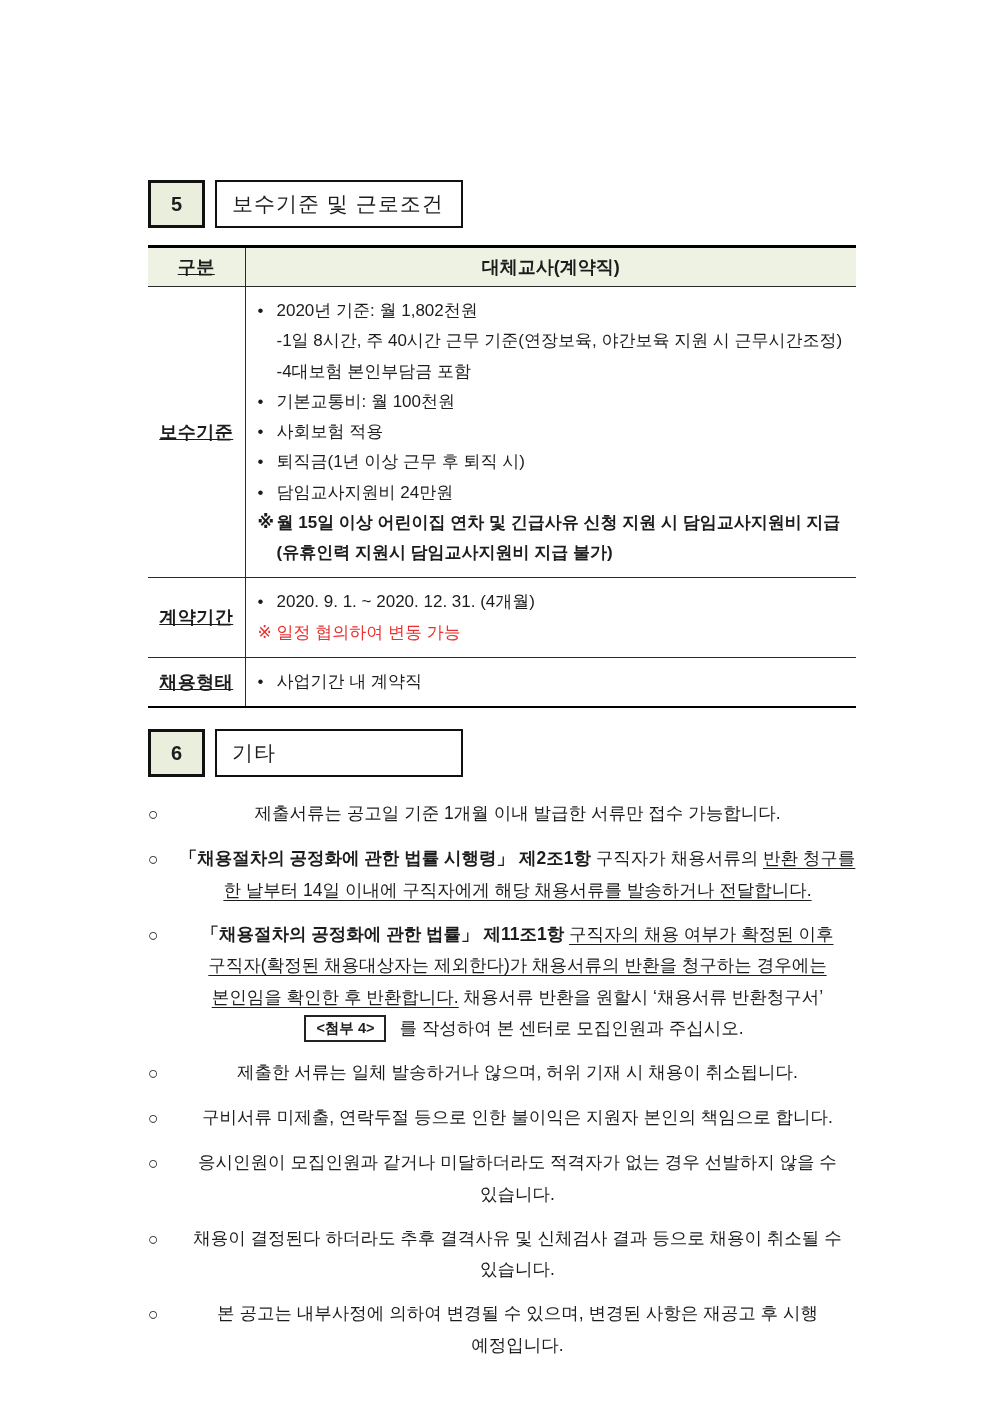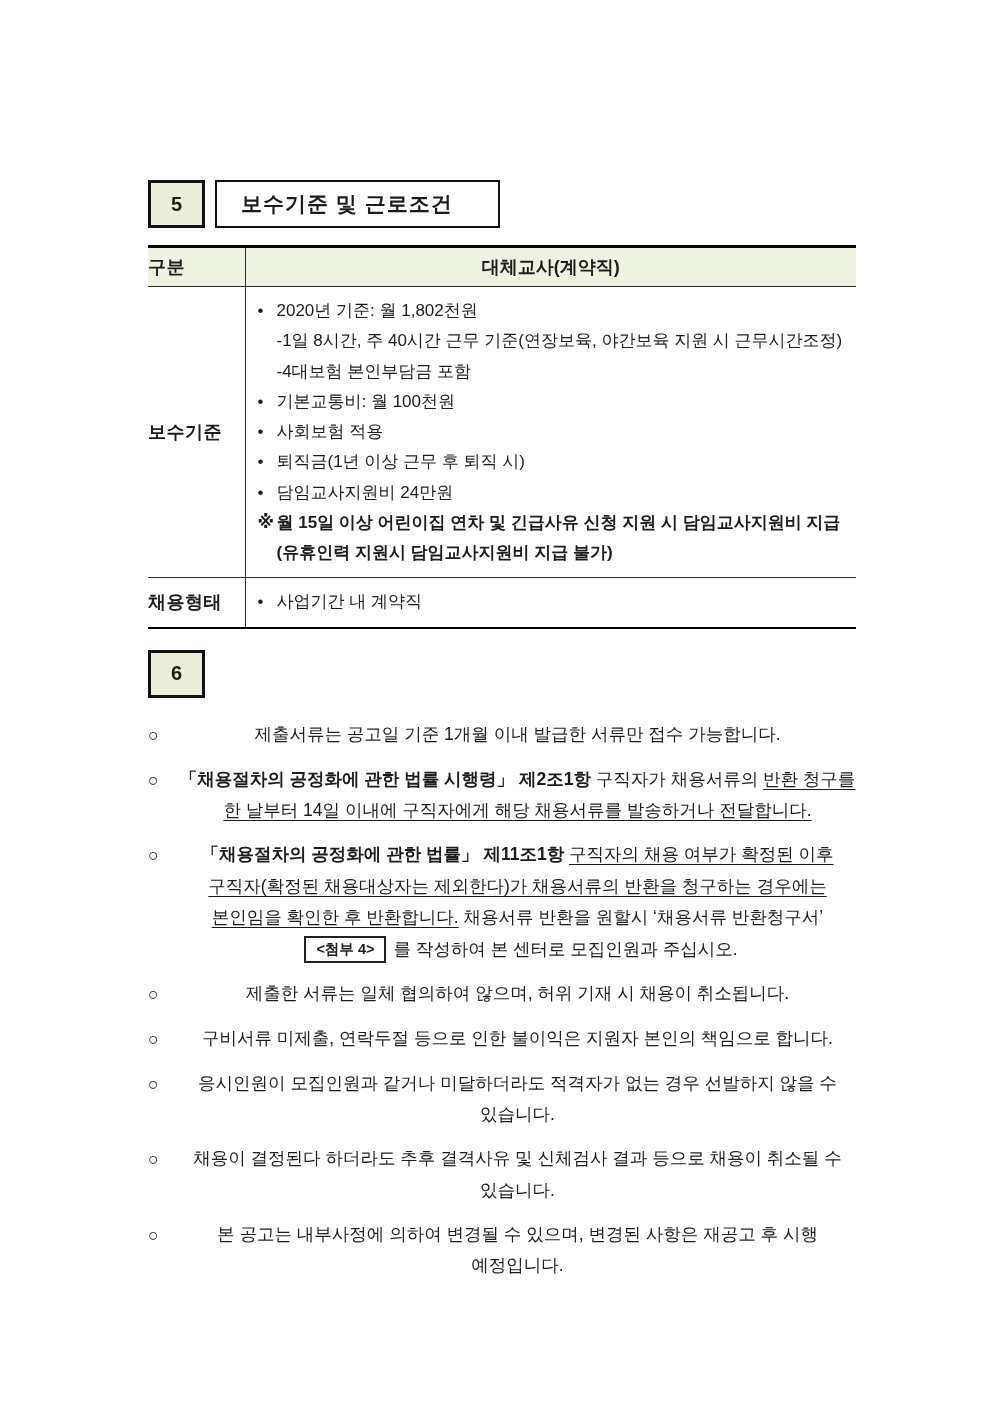--- a/index.html
+++ b/index.html
@@ -13,56 +13,56 @@
   .page { padding: 180px 136px 0 148px; width: 992px; }
 
   
   .section-header { display: flex; align-items: stretch; gap: 10px; margin-bottom: 17px; height: 48px; }
   .num-box {
     width: 57px; border: 3px solid #111; background: #e9efdc;
     display: flex; align-items: center; justify-content: center;
     font-size: 20px; font-weight: bold;
   }
   .title-box {
-    width: 285px; border: 2.5px solid #111; background: #fff;
-    display: flex; align-items: center; padding-left: 24px;
-    font-size: 21px; font-weight: bold; letter-spacing: 1px;
+    width: 248px; border: 2.5px solid #111; background: #fff;
+    display: flex; align-items: center; padding-left: 15px;
+    font-size: 21px; font-weight: normal; letter-spacing: 1px;
   }
 
   
   table.info-table {
     width: 708px; border-collapse: collapse;
     border-top: 3px solid #000; border-bottom: 2.5px solid #000;
     table-layout: fixed;
   }
   .info-table th, .info-table td { border-bottom: 1.5px solid #2a2a2a; vertical-align: middle; }
   .info-table tr:last-child td { border-bottom: none; }
   .col-label {
     width: 97px; border-right: 1.5px solid #2a2a2a;
-    text-align: left; font-weight: bold; font-size: 18px;
-    white-space: pre-line; line-height: 1.35; letter-spacing: 0.5px;
+    text-align: center; font-weight: bold; font-size: 18px;
+    white-space: pre-line; line-height: 1.35; letter-spacing: 0.5px; text-decoration: underline;
   }
   .info-table thead th { background: #eef2e3; height: 40px; font-size: 18px; font-weight: bold; }
   .col-content { padding: 9px 6px 9px 12px; }
   .line { display: flex; align-items: flex-start; font-size: 17px; line-height: 1.78; word-break: keep-all; }
   .line .marker { flex: 0 0 19px; }
   .line .txt { flex: 1; }
   .line.b { font-weight: bold; }
   .line.red { color: #e8302e; }
 
   
   .notes { width: 712px; margin-top: 21px; }
   .note { display: flex; margin-bottom: 12.5px; font-size: 17.5px; line-height: 1.8; word-break: keep-all; }
   .note-marker { flex: 0 0 27px; padding-top: 1px; }
   .note-text { flex: 1; text-align: center; }
   .seg-b { font-weight: bold; }
   .seg-u { text-decoration: underline; text-underline-offset: 4px; }
   .attach {
     display: inline-block; border: 2px solid #222; font-weight: bold;
-    font-size: 14.5px; line-height: 1.45; padding: 1px 10px; margin: 0 7px;
+    font-size: 14.5px; line-height: 1.45; padding: 1px 10px; margin: 0 13px;
     white-space: nowrap; vertical-align: 1px;
   }
 </style>
 </head>
 <body>
 
 <div class="page">
 
   <div class="section-header">
     <div class="num-box">5</div>
@@ -108,58 +108,72 @@
               <span class="marker">•</span>
               <span class="txt">담임교사지원비 24만원</span>
             </div>
             <div class="line b">
               <span class="marker">※</span>
               <span class="txt">월 15일 이상 어린이집 연차 및 긴급사유 신청 지원 시 담임교사지원비 지급(유휴인력 지원시 담임교사지원비 지급 불가)</span>
             </div>
           </td>
   </tr>
 
+  <tr>
+    <td class="col-label">계약기간</td>
+    <td class="col-content">
+            <div class="line">
+              <span class="marker">•</span>
+              <span class="txt">2020. 9. 1. ~ 2020. 12. 31. (4개월)</span>
+            </div>
+            <div class="line red">
+              <span class="marker">※</span>
+              <span class="txt">일정 협의하여 변동 가능</span>
+            </div>
+          </td>
+  </tr>
 
 
 
   <tr>
     <td class="col-label">채용형태</td>
     <td class="col-content">
             <div class="line">
               <span class="marker">•</span>
               <span class="txt">사업기간 내 계약직</span>
             </div>
           </td>
   </tr>
 </tbody>
   </table>
 
   <div class="section-header" style="margin-top:21px;">
     <div class="num-box">6</div>
+    <div class="title-box">기타</div>
   </div>
 
   <div class="notes" id="notes-list">
   <div class="note">
     <span class="note-marker">○</span>
     <span class="note-text"><span>제출서류는 공고일 기준 1개월 이내 발급한 서류만 접수 가능합니다.</span></span>
   </div>
 
   <div class="note">
     <span class="note-marker">○</span>
     <span class="note-text"><span class="seg-b">「채용절차의 공정화에 관한 법률 시행령」 제2조1항</span><span> 구직자가 채용서류의 </span><span class="seg-u">반환 청구를 한 날부터 14일 이내에 구직자에게 해당 채용서류를 발송하거나 전달합니다.</span></span>
   </div>
 
   <div class="note">
     <span class="note-marker">○</span>
     <span class="note-text"><span class="seg-b">「채용절차의 공정화에 관한 법률」 제11조1항</span><span> </span><span class="seg-u">구직자의 채용 여부가 확정된 이후 구직자(확정된 채용대상자는 제외한다)가 채용서류의 반환을 청구하는 경우에는 본인임을 확인한 후 반환합니다.</span><span> 채용서류 반환을 원할시 ‘채용서류 반환청구서’</span><span class="attach">&lt;첨부 4&gt;</span><span>를 작성하여 본 센터로 모집인원과 주십시오.</span></span>
   </div>
 
   <div class="note">
     <span class="note-marker">○</span>
-    <span class="note-text"><span>제출한 서류는 일체 협의하여 않으며, 허위 기재 시 채용이 취소됩니다.</span></span>
+    <span class="note-text"><span>제출한 서류는 일체 발송하거나 않으며, 허위 기재 시 채용이 취소됩니다.</span></span>
   </div>
 
   <div class="note">
     <span class="note-marker">○</span>
     <span class="note-text"><span>구비서류 미제출, 연락두절 등으로 인한 불이익은 지원자 본인의 책임으로 합니다.</span></span>
   </div>
 
   <div class="note">
     <span class="note-marker">○</span>
     <span class="note-text"><span>응시인원이 모집인원과 같거나 미달하더라도 적격자가 없는 경우 선발하지 않을 수 있습니다.</span></span>

